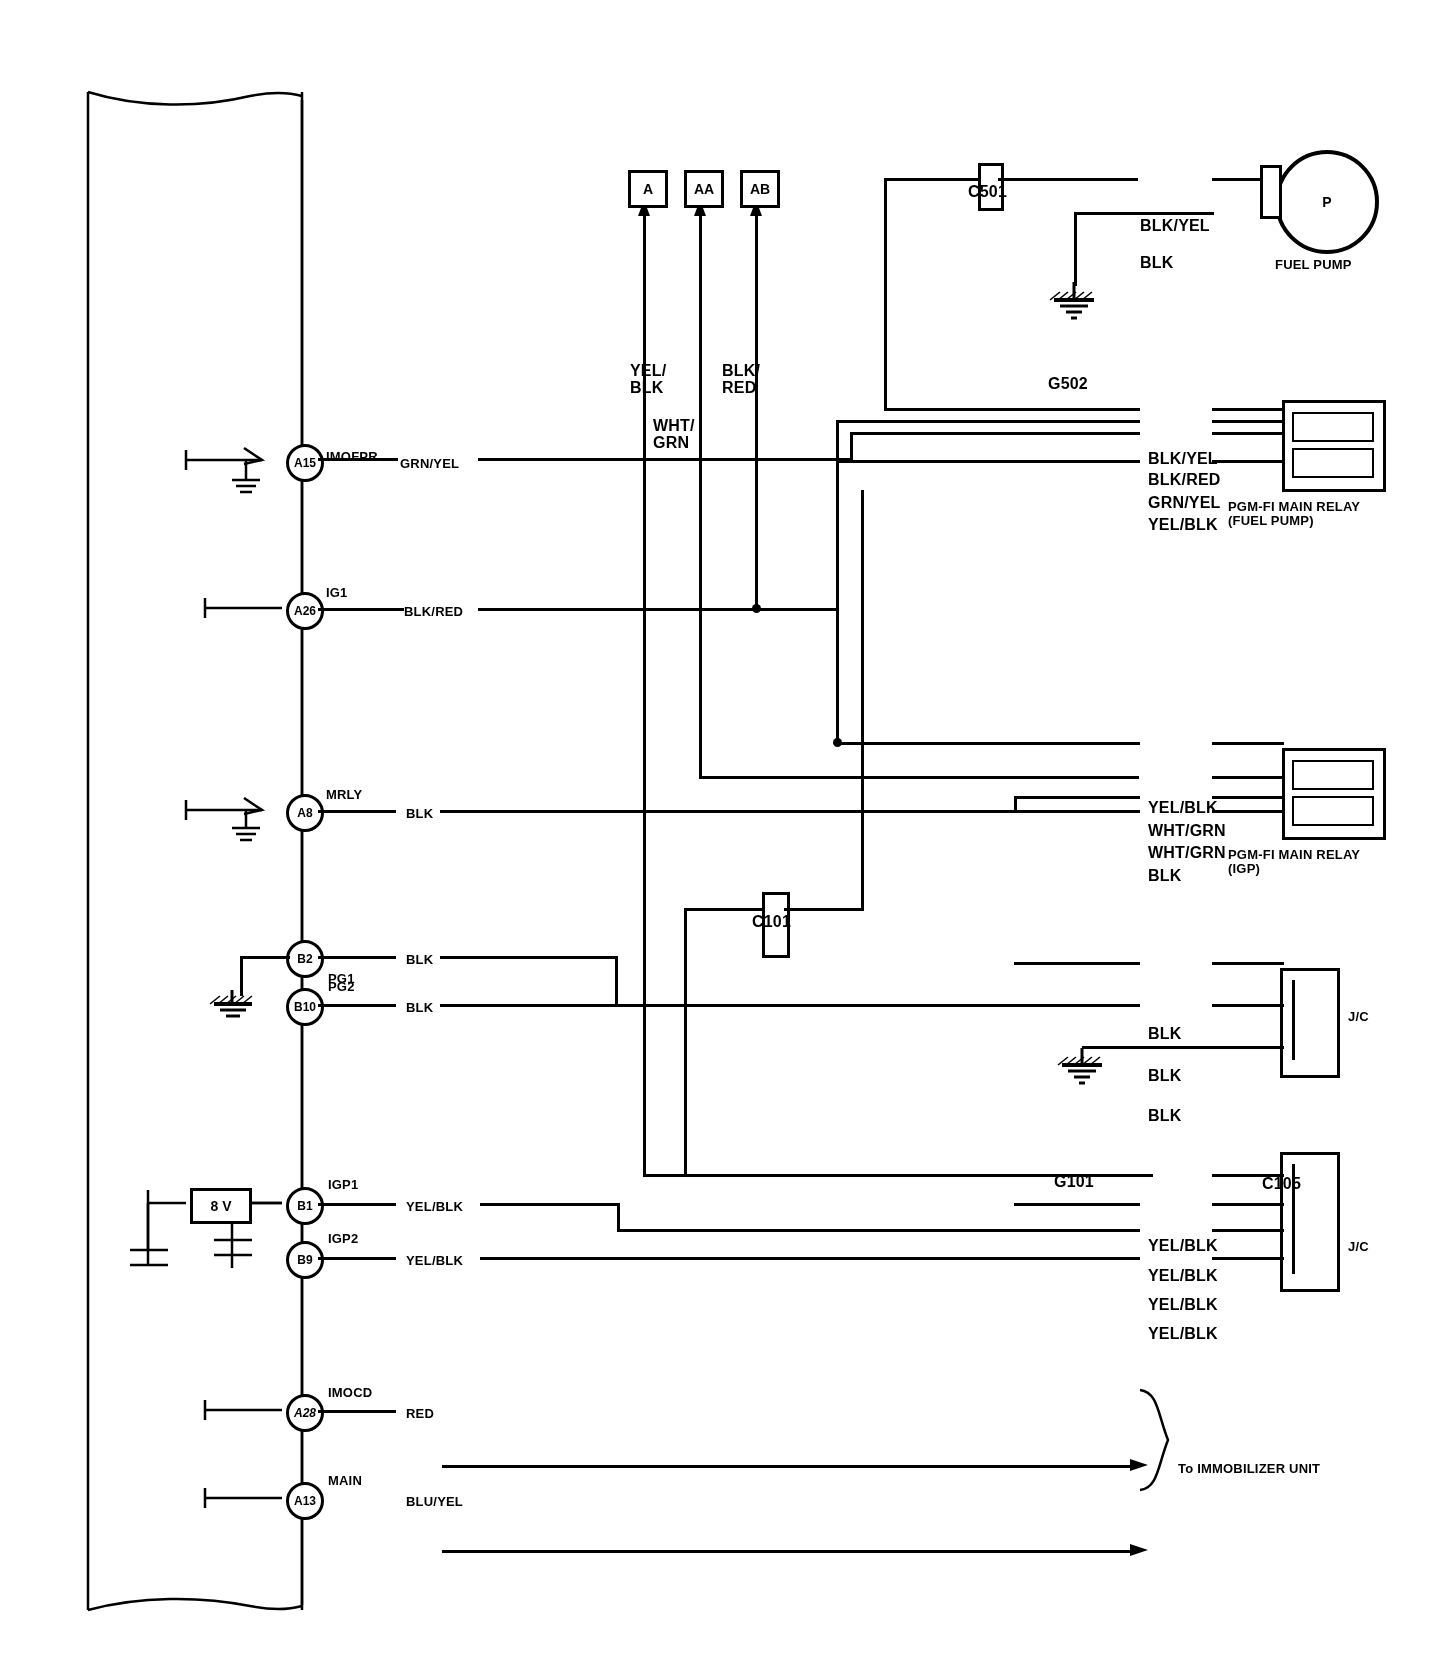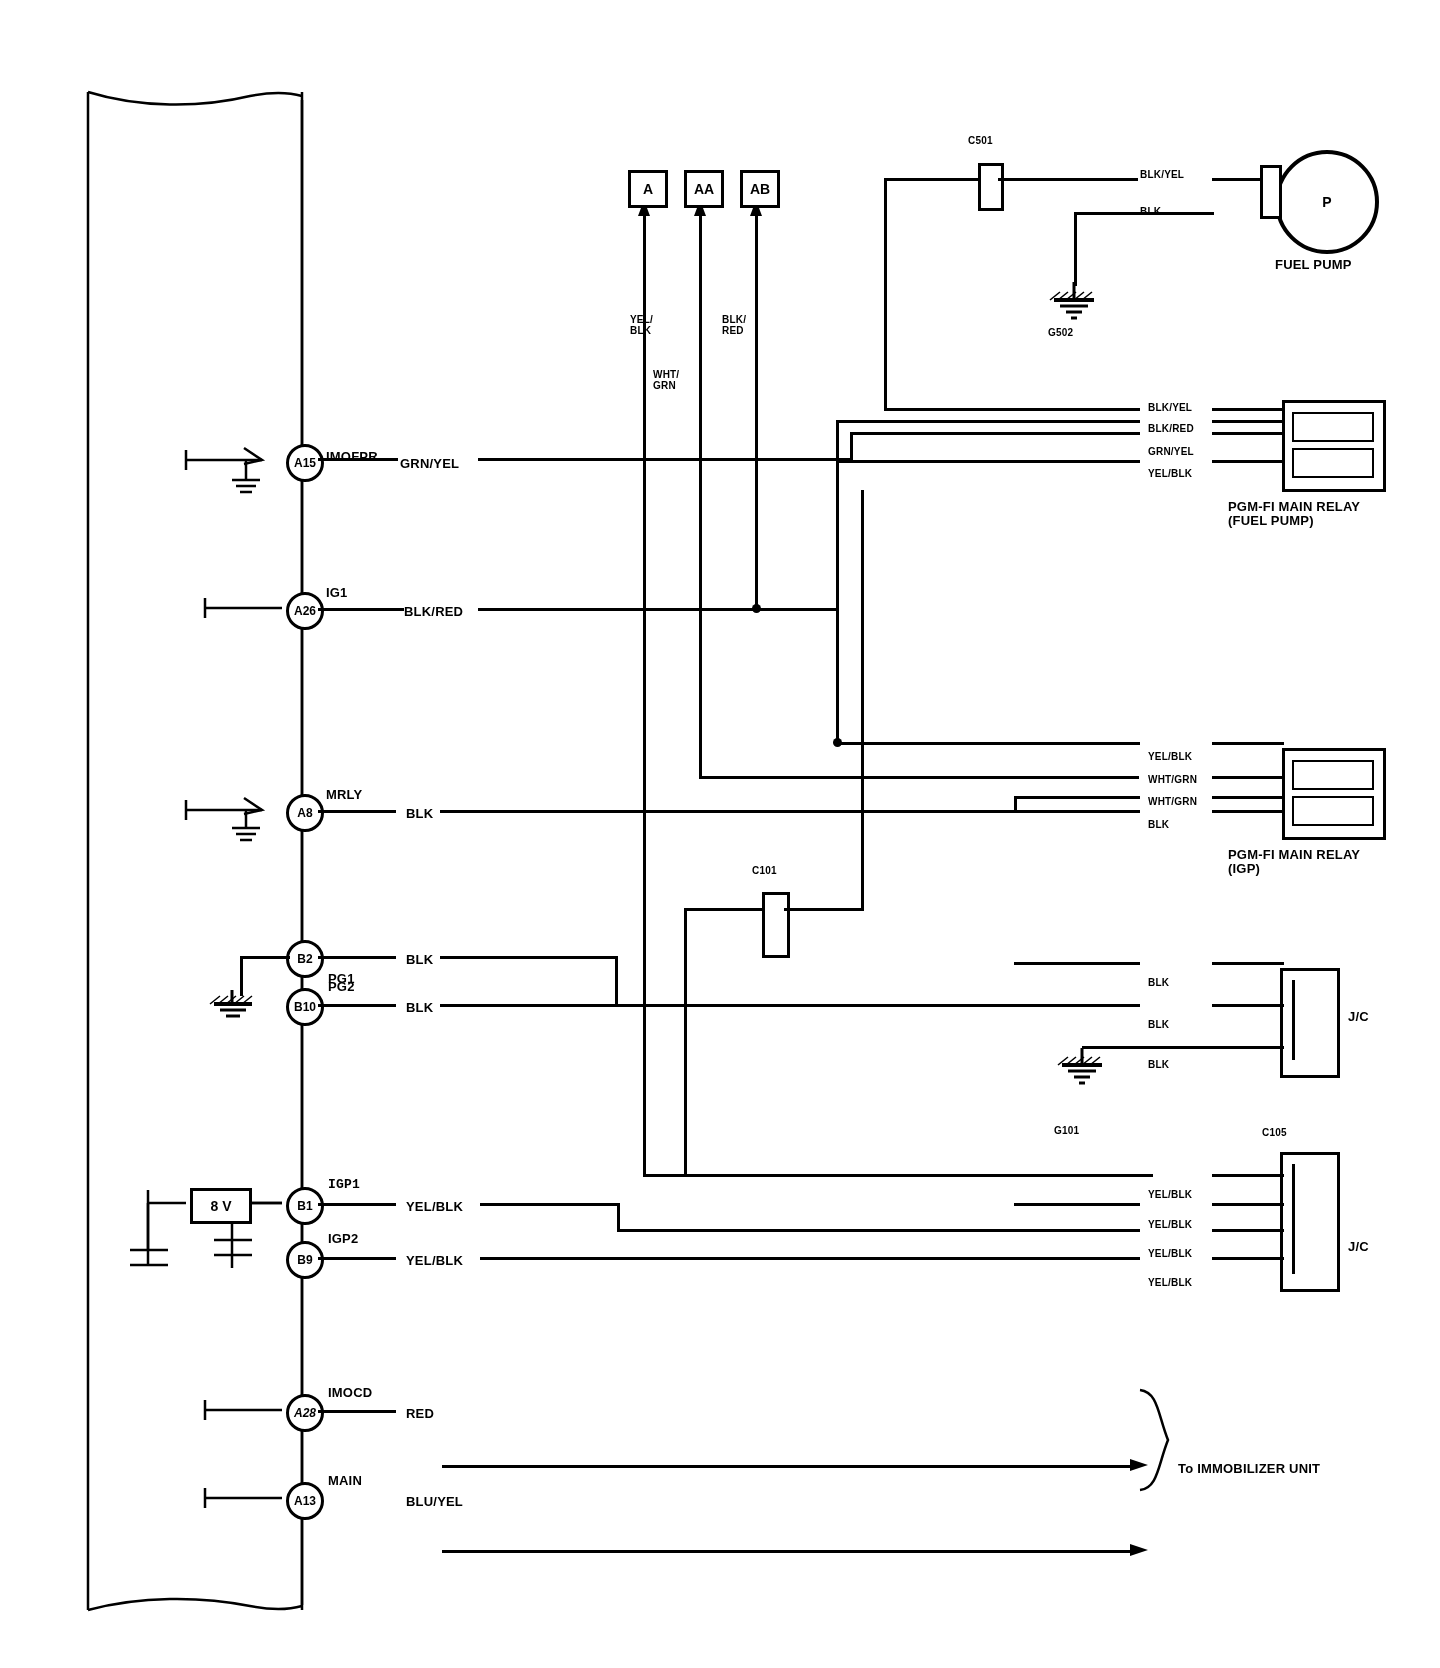--- a/index.html
+++ b/index.html
@@ -1,19 +1,19 @@
 <!DOCTYPE html>
 <html><head>
 <meta charset="utf-8">
 <style>
   html,body{margin:0;padding:0;background:#fff;}
   body{font-family:"Liberation Sans",sans-serif;}
   #sheet{position:relative;width:1440px;height:1668px;background:#fff;overflow:hidden;}
   .lbl{position:absolute;font-size:13px;font-weight:bold;color:#000;white-space:pre;line-height:1.08;letter-spacing:0.2px;}
-  .lbl.sm{font-size:10px;}
+  .lbl.sm{font-size:16px;margin-top:47px;}
   .ln{position:absolute;background:#000;}
   .h{height:3px;}
   .v{width:3px;}
   .pin{position:absolute;width:32px;height:32px;border:3px solid #000;border-radius:50%;background:#fff;
        font-size:12px;font-weight:bold;display:flex;align-items:center;justify-content:center;color:#000;}
   .box{position:absolute;border:3px solid #000;background:#fff;display:flex;align-items:center;justify-content:center;
        font-size:14px;font-weight:bold;}
   .conn{position:absolute;border:3px solid #000;background:#fff;}
   .circ{position:absolute;border:4px solid #000;border-radius:50%;background:#fff;display:flex;align-items:center;justify-content:center;font-size:14px;font-weight:bold;}
   .dot{position:absolute;width:9px;height:9px;background:#000;border-radius:50%;}
@@ -110,21 +110,21 @@
 
   <div class="pin" style="left:286px;top:988px;">
       <span>B10</span>
     </div>
   <div class="lbl" style="left:328px;top:980px;">PG2</div>
   <div class="lbl" style="left:406px;top:1001px;">BLK</div>
 
   <div class="pin" style="left:286px;top:1187px;">
       <span>B1</span>
     </div>
-  <div class="lbl" style="left:328px;top:1178px;font-family:Liberation Mono, monospace;">IGP1</div>
+  <div class="lbl" style="left:328px;top:1178px;">IGP1</div>
   <div class="lbl" style="left:406px;top:1200px;">YEL/BLK</div>
 
   <div class="pin" style="left:286px;top:1241px;">
       <span>B9</span>
     </div>
   <div class="lbl" style="left:328px;top:1232px;">IGP2</div>
   <div class="lbl" style="left:406px;top:1254px;">YEL/BLK</div>
 
   <div class="pin" style="left:286px;top:1394px;font-style:italic;">
       <span>A28</span>

